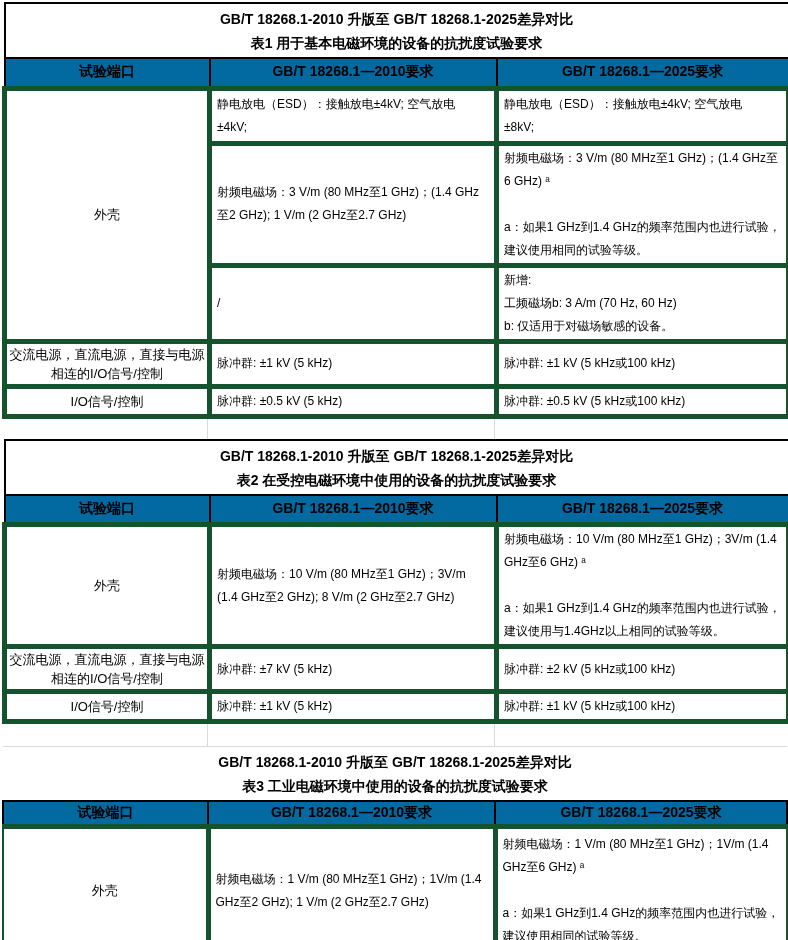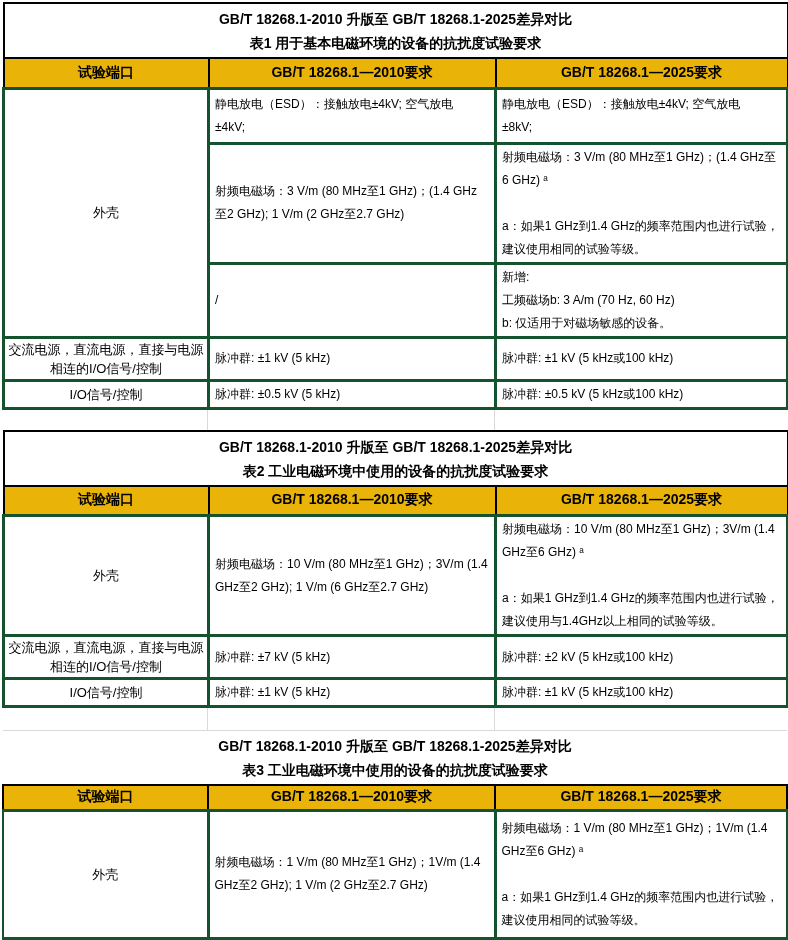--- a/index.html
+++ b/index.html
@@ -12,34 +12,34 @@
   .page{width:784px;padding:2px;}
   table.cmp{
     border-collapse:collapse;
     table-layout:fixed;
     width:784px;
   }
   table.cmp.bordered{border:2px solid #000;}
   .cmp col.c1{width:205px;}
   .cmp col.c2{width:287px;}
   .cmp col.c3{width:292px;}
-  .cmp td,.cmp th{border:3px solid #14532d;vertical-align:middle;overflow:hidden;}
+  .cmp td,.cmp th{border:5px solid #14532d;vertical-align:middle;overflow:hidden;}
   .title-row td{
     border:2px solid #000;
     text-align:center;font-weight:bold;font-size:14px;line-height:24px;
     padding:3px 2px 2px 2px;background:#fff;
   }
   .t3 .title-row td{
     border:none;
     border-top:1px solid #d9d9d9;
     border-bottom:2px solid #000;
   }
   .head-row th{
     border:2px solid #000;
-    background:#eab308;
+    background:#0369a1;
     font-weight:bold;font-size:14px;text-align:center;padding:2px;
   }
   td.port{
     text-align:center;font-size:13px;line-height:19px;
     white-space:pre-line;padding:1px 2px;
   }
   td.val{
     text-align:left;font-size:12px;line-height:23px;
     white-space:pre-line;padding:1px 5px;
   }
@@ -118,31 +118,31 @@
   <table class="cmp bordered">
     <colgroup>
         <col class="c1">
         <col class="c2">
         <col class="c3">
       </colgroup>
     <tbody>
         <tr class="title-row" style="height:54px;">
       <td colspan="3">
         <div>GB/T 18268.1-2010 升版至 GB/T 18268.1-2025差异对比</div>
-        <div>表2 工业电磁环境中使用的设备的抗扰度试验要求</div>
+        <div>表2 在受控电磁环境中使用的设备的抗扰度试验要求</div>
       </td>
     </tr>
     <tr class="head-row" style="height:30px;">
       <th>试验端口</th>
       <th>GB/T 18268.1—2010要求</th>
       <th>GB/T 18268.1—2025要求</th>
     </tr>
     <tr style="height:111px;">
       <td class="port">外壳</td>
-      <td class="val">射频电磁场：10 V/m (80 MHz至1 GHz)；3V/m (1.4 GHz至2 GHz); 1 V/m (6 GHz至2.7 GHz)</td>
+      <td class="val">射频电磁场：10 V/m (80 MHz至1 GHz)；3V/m (1.4 GHz至2 GHz); 8 V/m (2 GHz至2.7 GHz)</td>
       <td class="val">射频电磁场：10 V/m (80 MHz至1 GHz)；3V/m (1.4 GHz至6 GHz) ᵃ
 
 a：如果1 GHz到1.4 GHz的频率范围内也进行试验，
 建议使用与1.4GHz以上相同的试验等级。</td>
     </tr>
     <tr class="main" style="height:37px;">
       <td class="port">交流电源，直流电源，直接与电源
 相连的I/O信号/控制</td>
       <td class="val">脉冲群: ±7 kV (5 kHz)</td>
       <td class="val">脉冲群: ±2 kV (5 kHz或100 kHz)</td>

